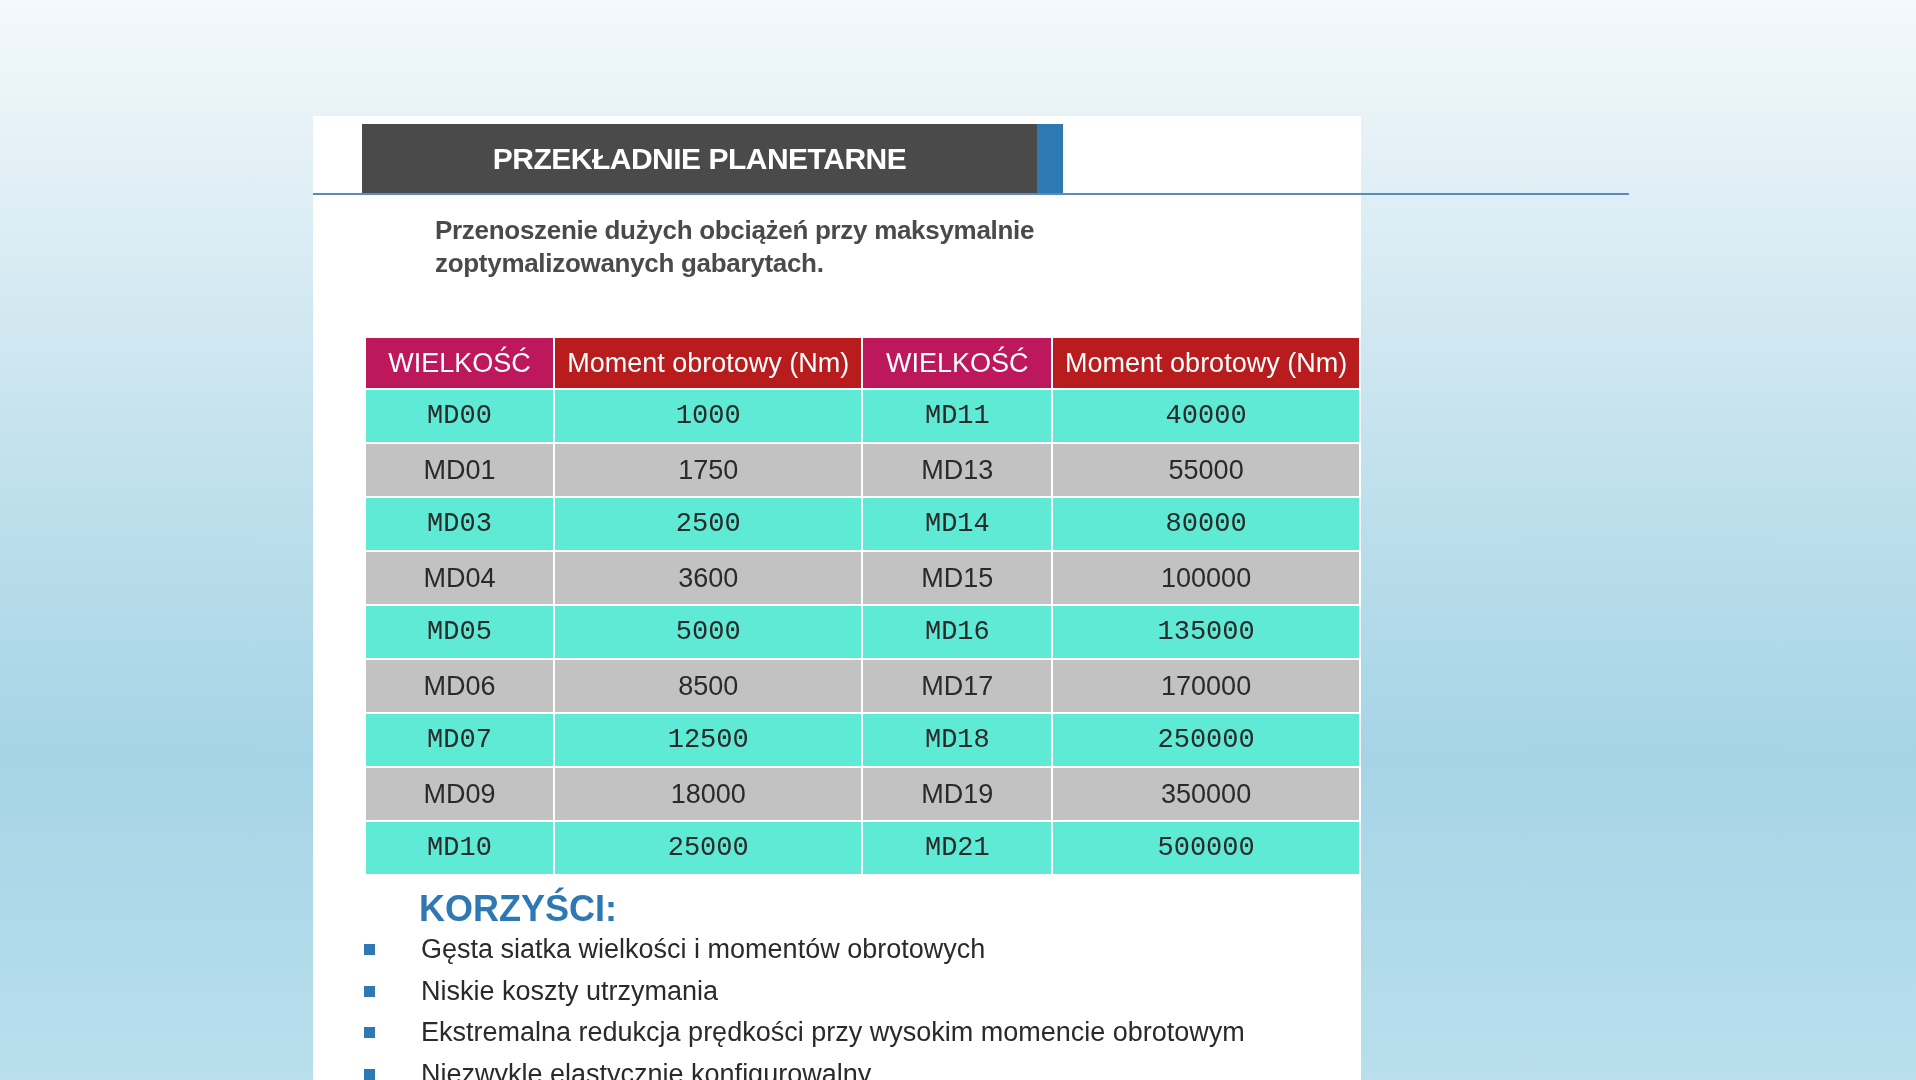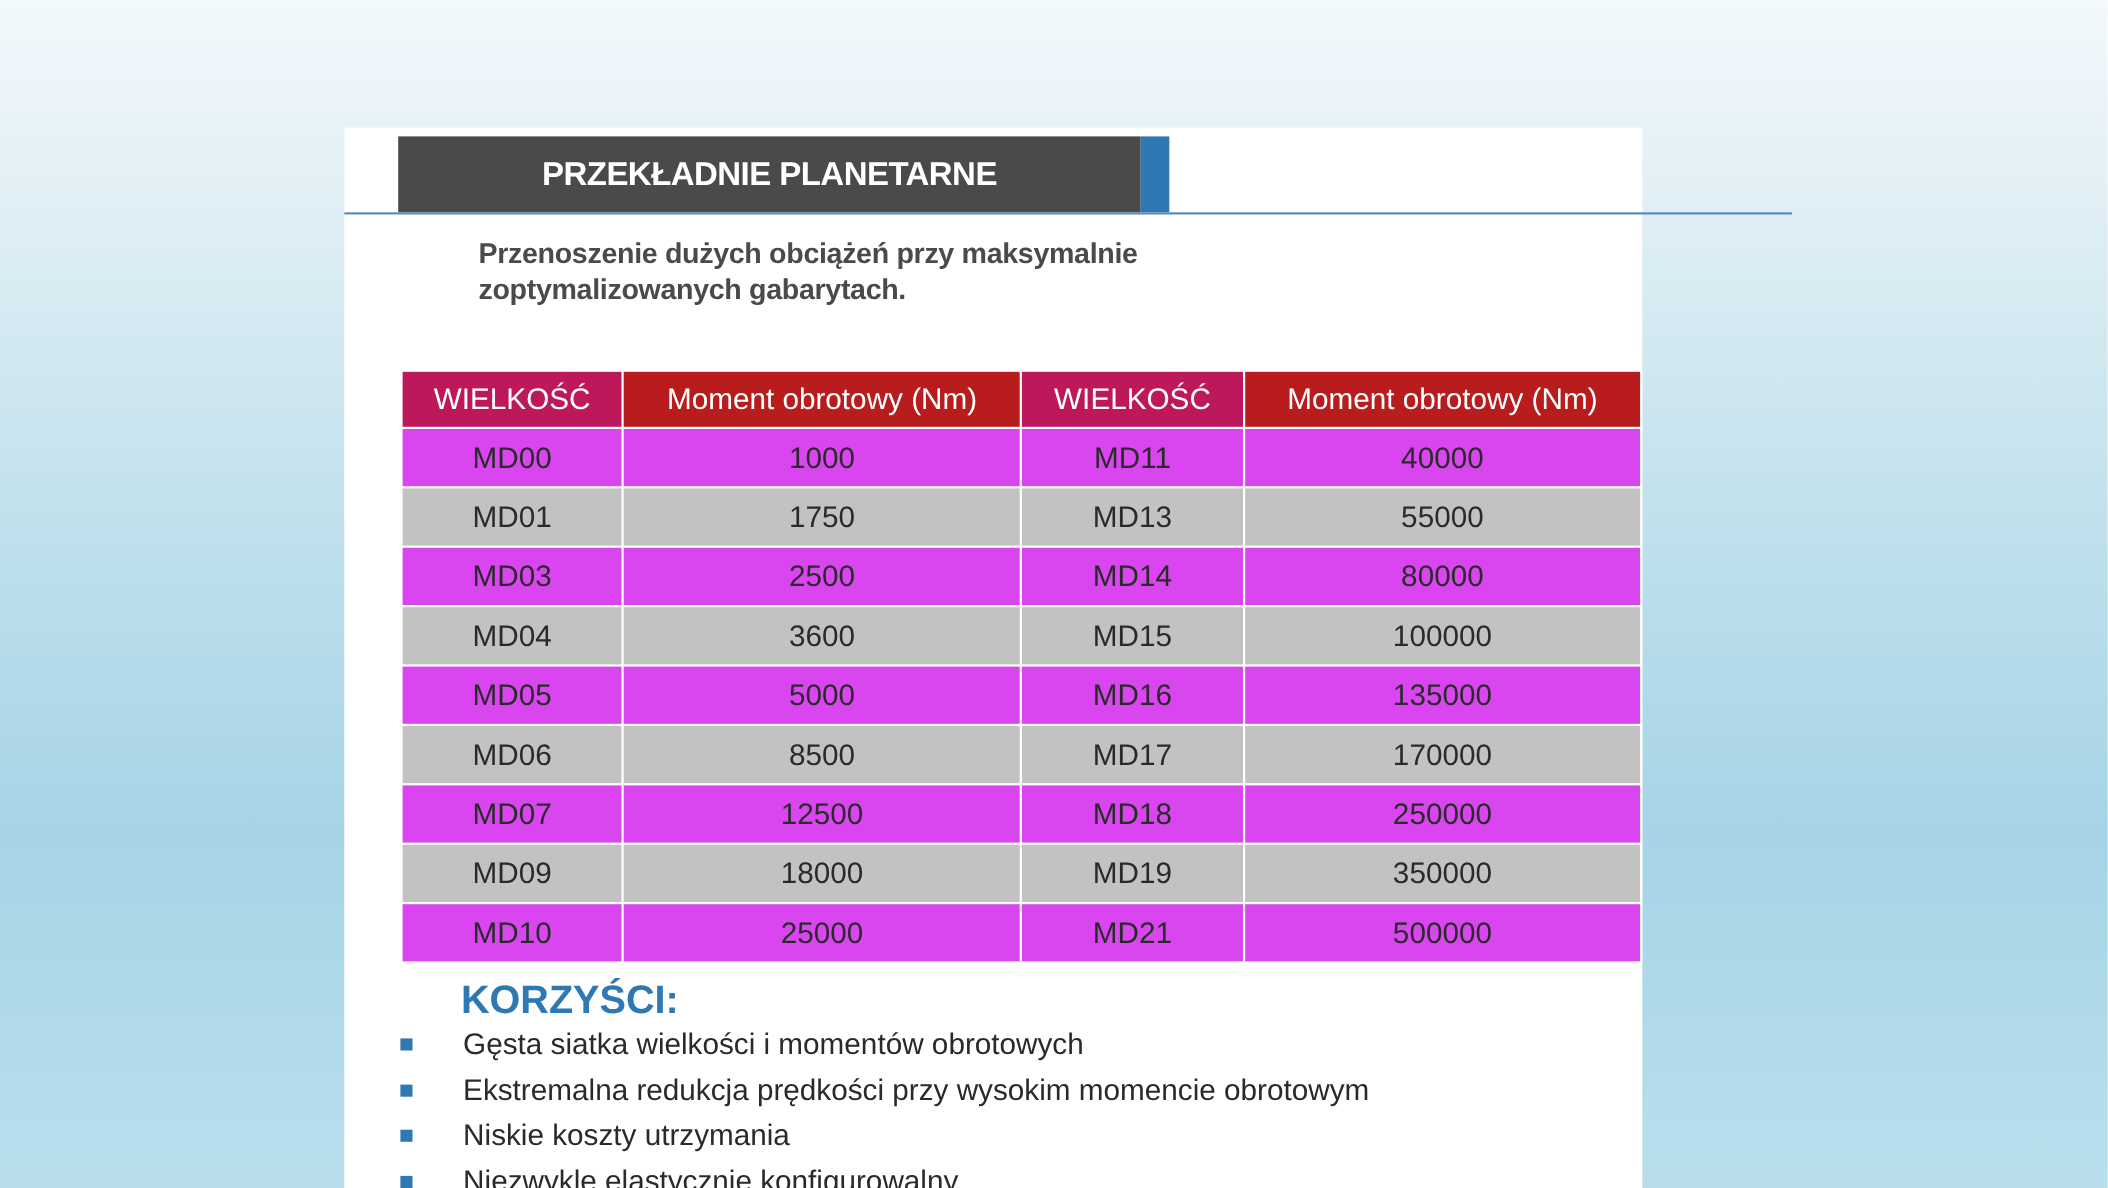--- a/index.html
+++ b/index.html
@@ -3,21 +3,21 @@
 <meta charset="utf-8">
 <style>
   html, body { margin: 0; padding: 0; }
   body {
     width: 1916px; height: 1080px; overflow: hidden;
     background: linear-gradient(180deg, #f3f9fc 0%, #e3f0f6 15%, #bfe0ec 45%, #a6d4e6 70%, #b9dfec 100%);
     font-family: "Liberation Sans", sans-serif;
     position: relative;
   }
   .card {
-    position: absolute; left: 313px; top: 116px; width: 1180px; height: 964px;
+    position: absolute; left: 313px; top: 116px; width: 1048px; height: 964px;
     background: #ffffff;
   }
   .title-bar {
     position: absolute; left: 49px; top: 8px; width: 675px; height: 69px;
     background: #4a4a4a; color: #fff;
     font-weight: bold; font-size: 30px;
     display: flex; align-items: center; justify-content: center;
     letter-spacing: -0.5px;
   }
   .title-accent {
@@ -38,21 +38,21 @@
     border-collapse: collapse;
     font-size: 27px; color: #2a2a2a;
   }
   table.spec th, table.spec td {
     height: 52px; padding: 0; text-align: center;
     border: 2px solid #ffffff;
   }
   table.spec th { color: #fff; font-weight: normal; height: 50px; }
   th.dark { background: #be185d; }
   th.blue { background: #b91c1c; }
-  tr.r-light td { background: #d946ef; }
+  tr.r-light td { background: #5eead4; font-family: Liberation Mono, monospace; }
   tr.r-dark td { background: #c2c2c2; }
   col.c1 { width: 204px; } col.c2 { width: 375px; }
   col.c3 { width: 205px; } col.c4 { width: 374px; }
   .benefits-title {
     position: absolute; left: 106px; top: 772px;
     color: #2e78b4; font-weight: bold; font-size: 36px;
   }
   ul.benefits {
     position: absolute; left: 49px; top: 813px; margin: 0; padding: 0;
     list-style: none; font-size: 27px; color: #2a2a2a;
@@ -153,24 +153,24 @@
   </table>
 
   <div class="benefits-title">KORZYŚCI:</div>
   <ul class="benefits" id="benefits-list">
       <li>
         <span class="bullet"></span>
         <span>Gęsta siatka wielkości i momentów obrotowych</span>
       </li>
       <li>
         <span class="bullet"></span>
-        <span>Ekstremalna redukcja prędkości przy wysokim momencie obrotowym</span>
+        <span>Niskie koszty utrzymania</span>
       </li>
       <li>
         <span class="bullet"></span>
-        <span>Niskie koszty utrzymania</span>
+        <span>Ekstremalna redukcja prędkości przy wysokim momencie obrotowym</span>
       </li>
       <li>
         <span class="bullet"></span>
         <span>Niezwykle elastycznie konfigurowalny</span>
       </li>
     </ul>
 </div>
 
 </body></html>

